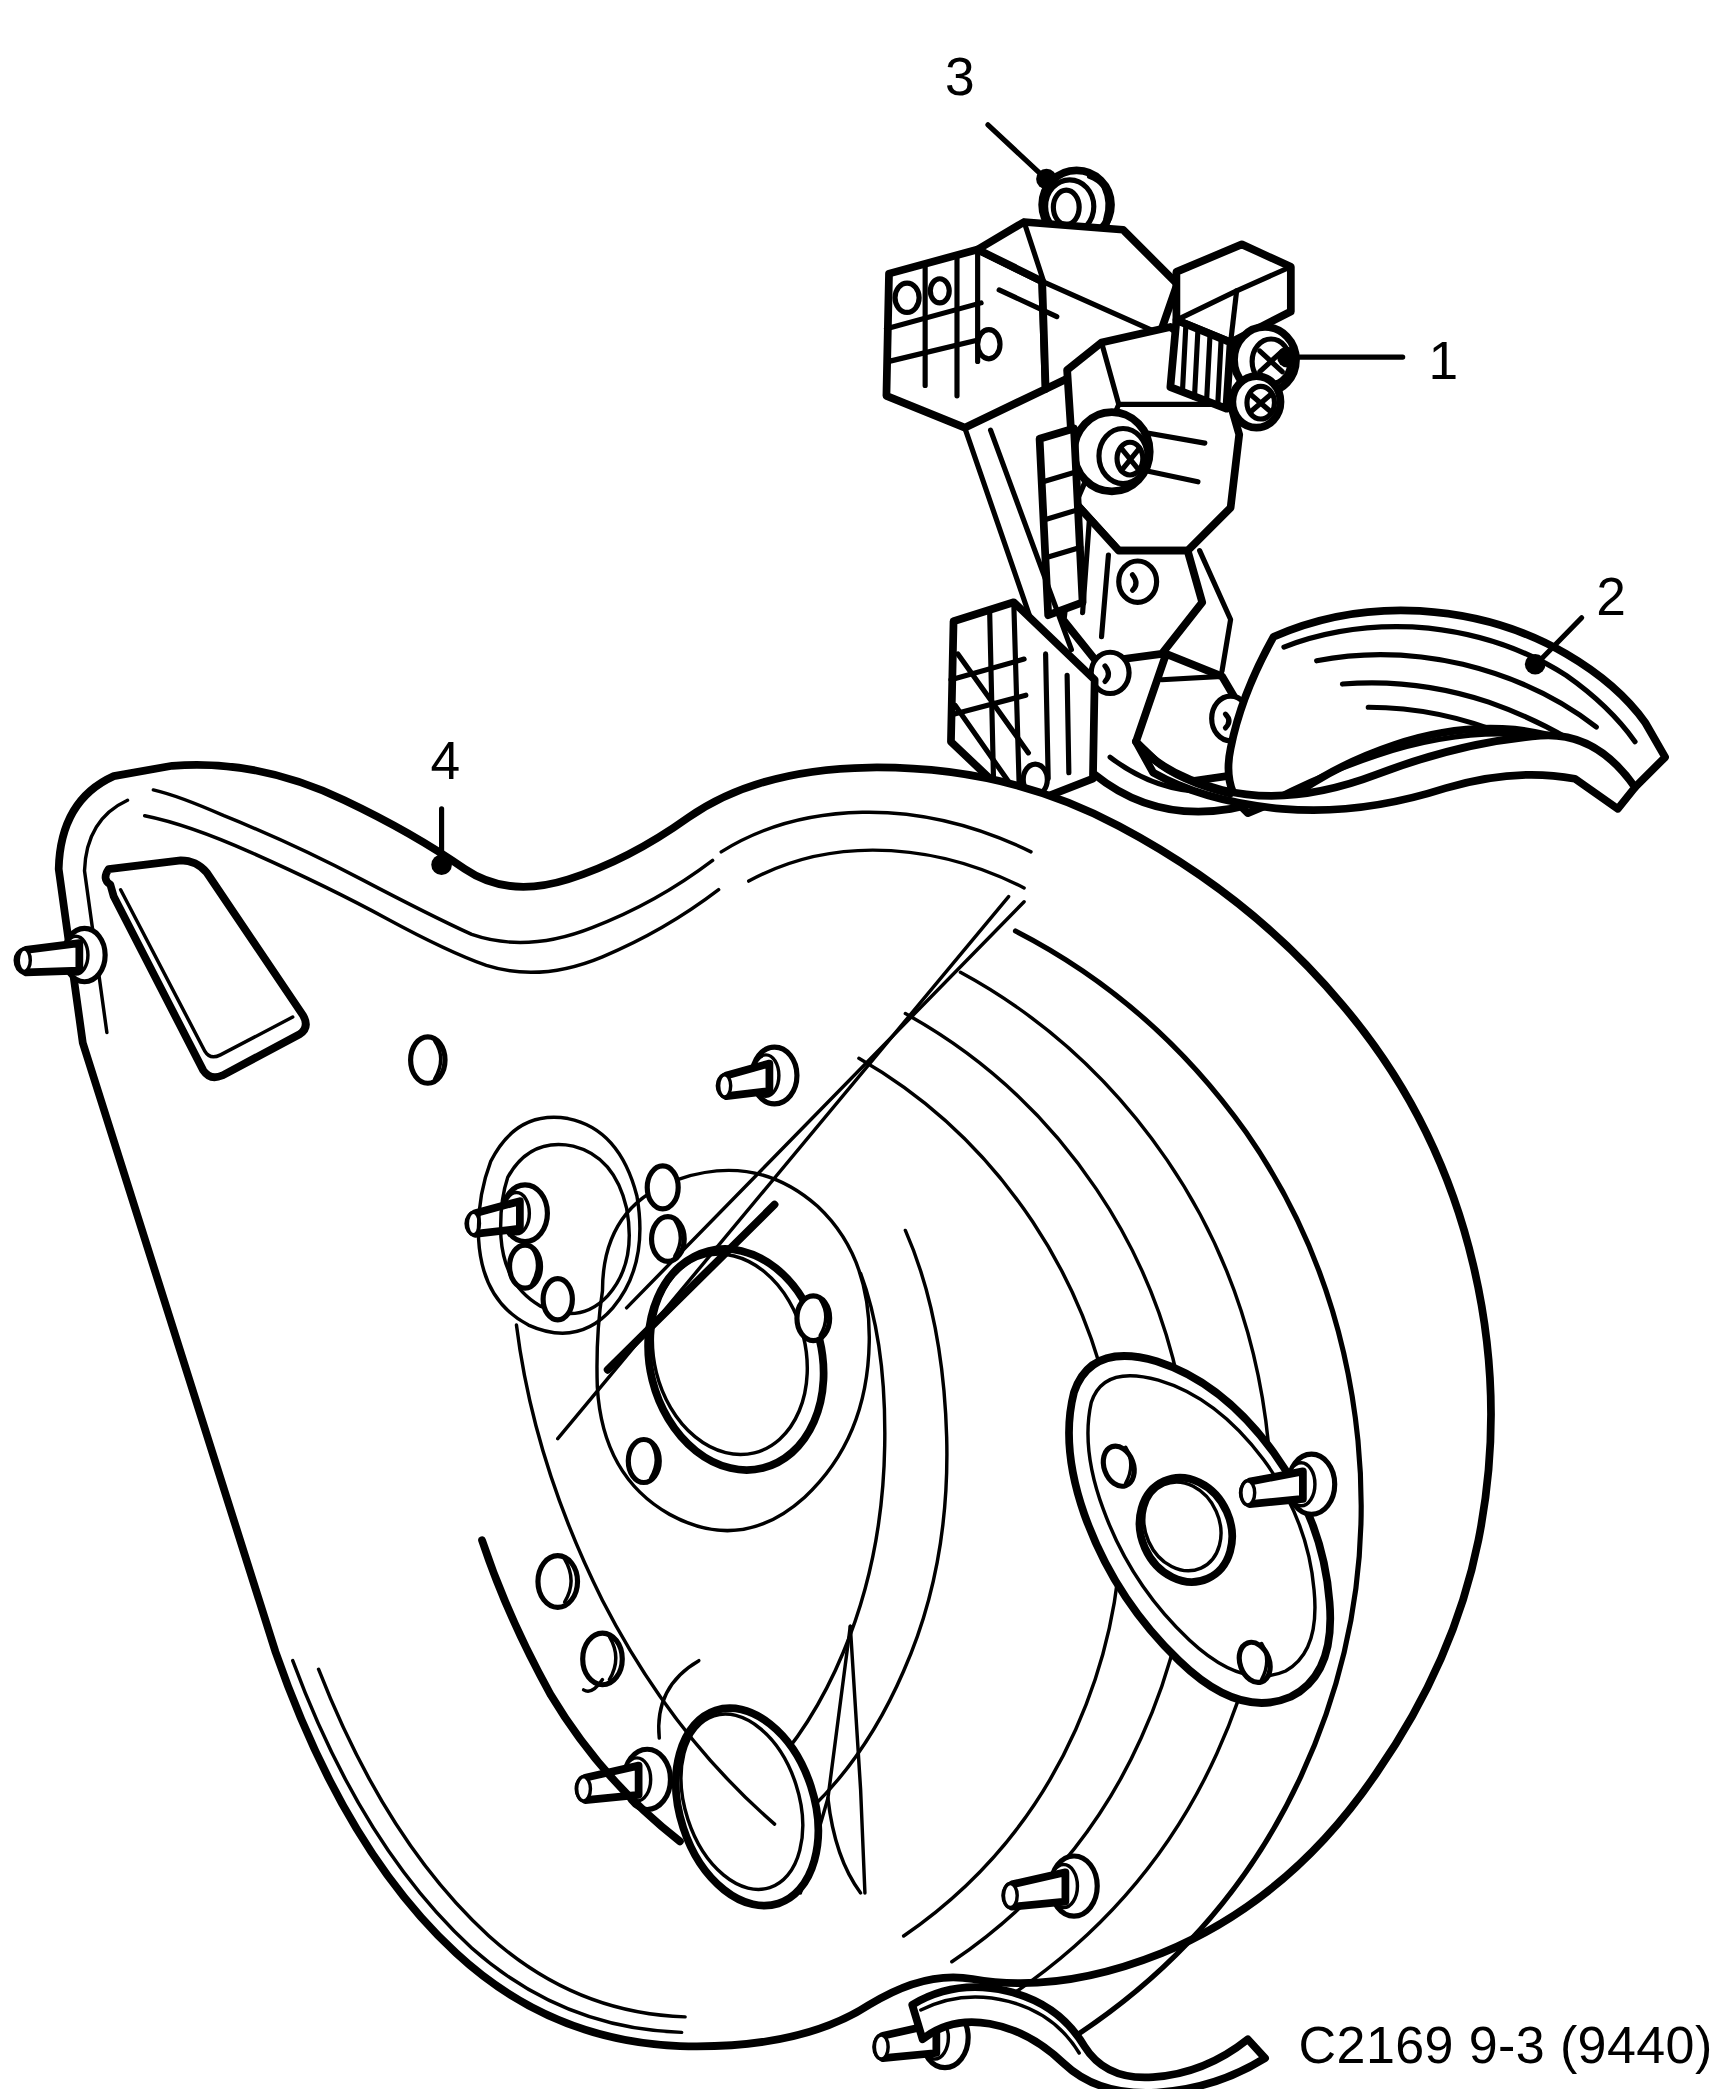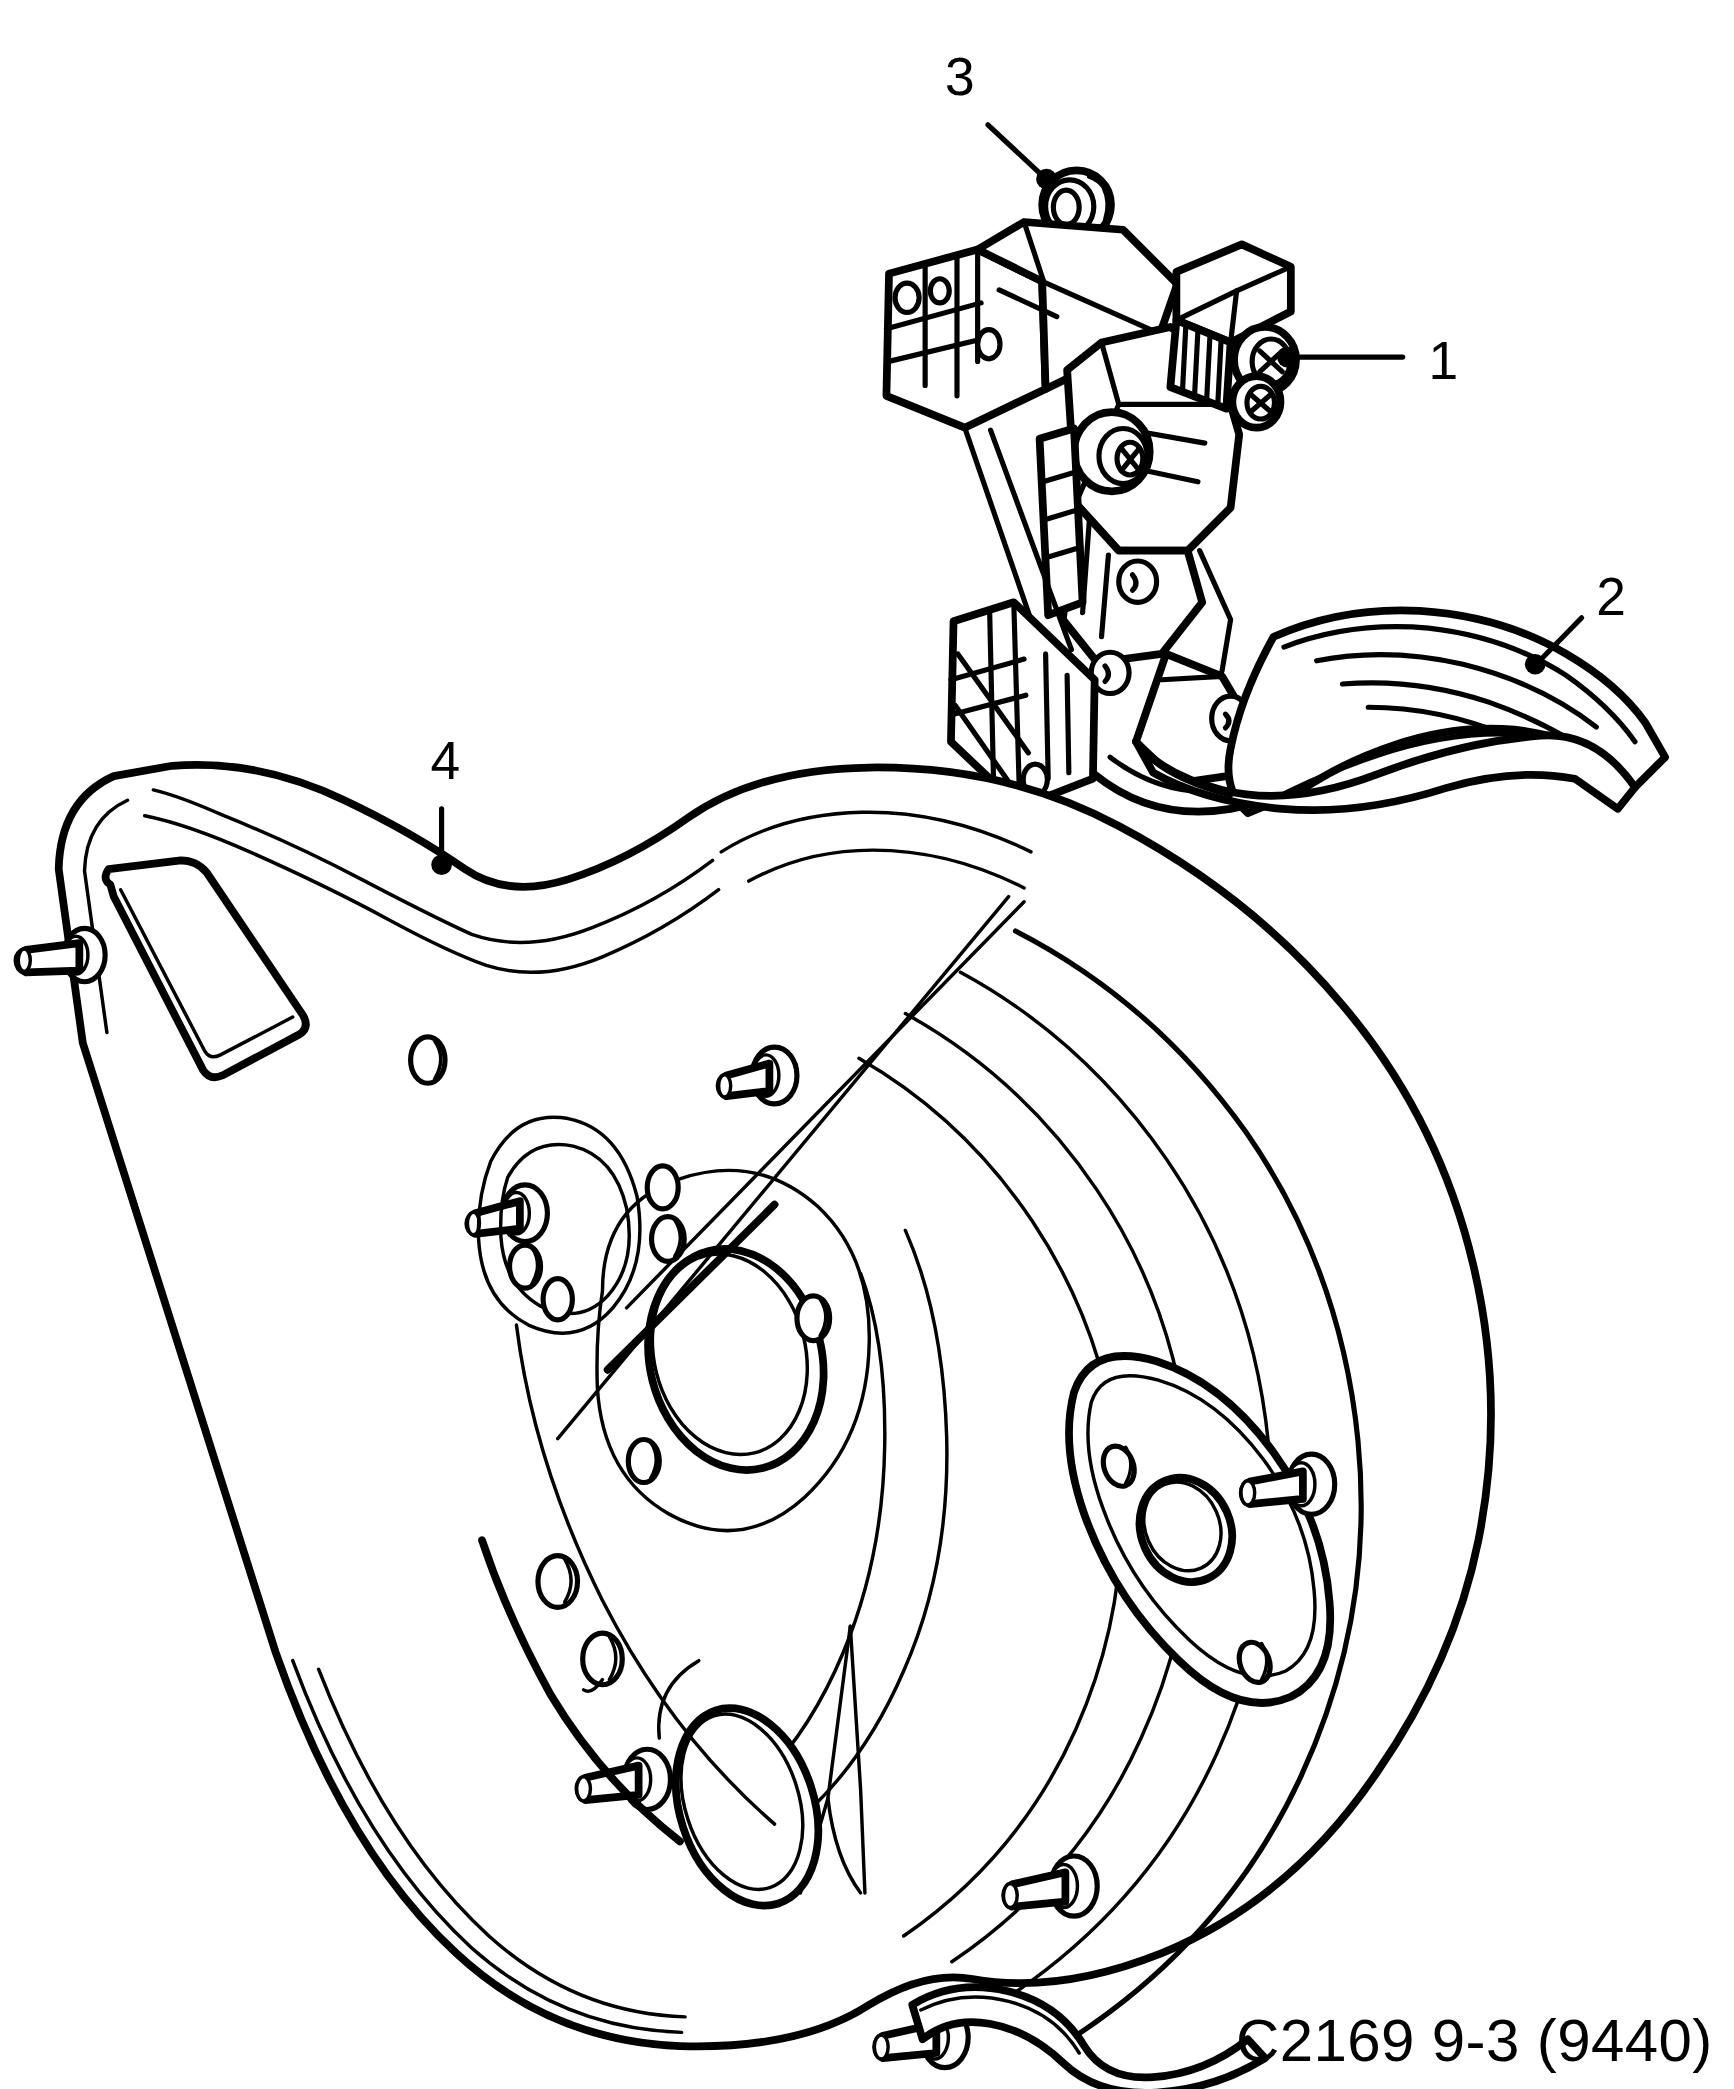--- a/index.html
+++ b/index.html
@@ -40,21 +40,21 @@
     font-family: "Liberation Sans", sans-serif;
     font-size: 62px;
     fill: #000000;
     stroke: none;
   }
   .caption {
     position: absolute;
     right: 22.4px;
     bottom: 15.5px;
     font-family: "Liberation Sans", sans-serif;
-    font-size: 60px;
+    font-size: 52px;
     color: #000000;
     white-space: nowrap;
     letter-spacing: 0.4px;
   }
 </style>
 </head>
 <body>
 
 <div id="page">
 

